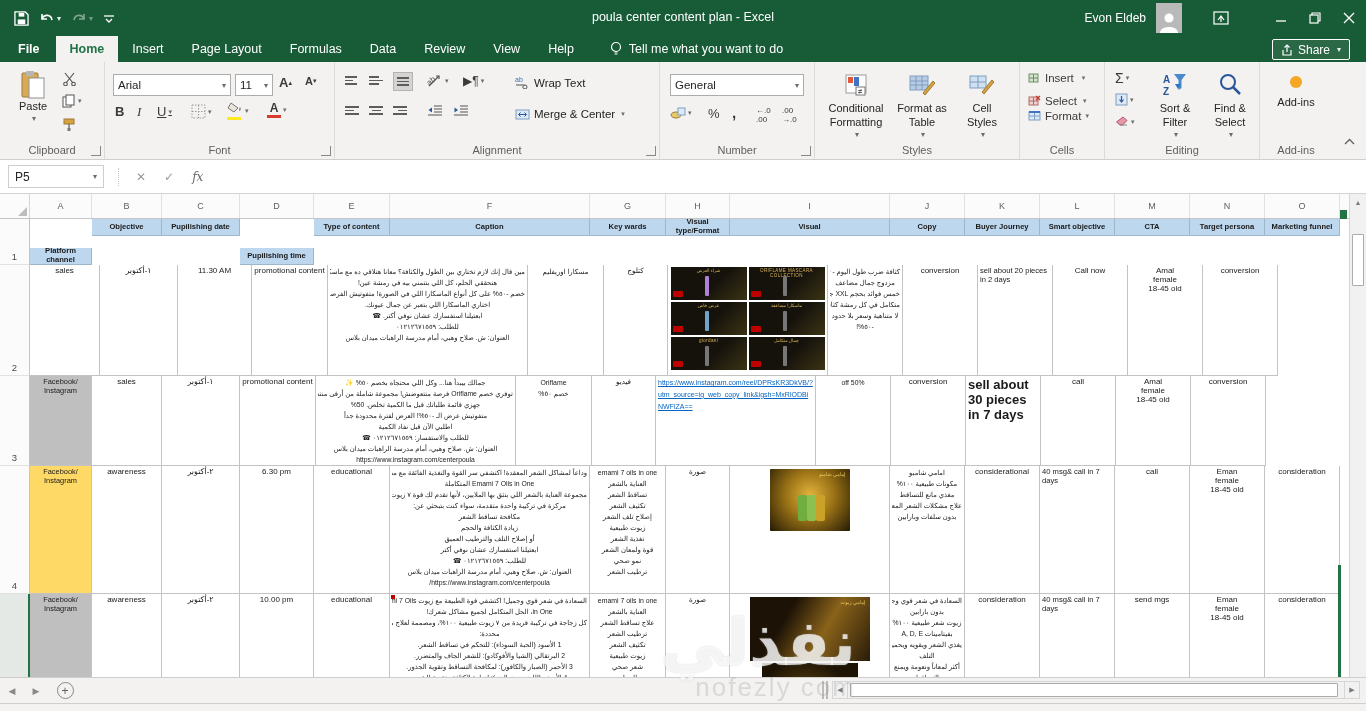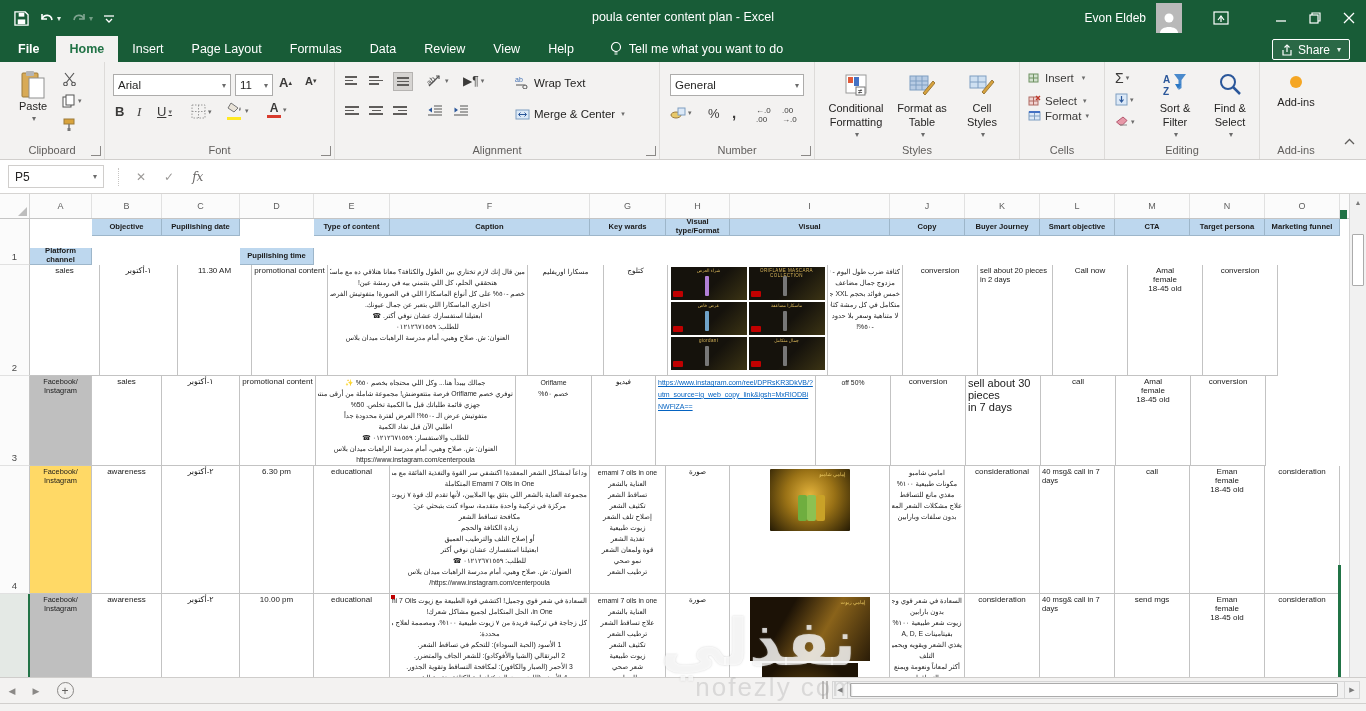--- a/index.html
+++ b/index.html
@@ -675,21 +675,21 @@
         <div>خصم ٥٠%</div>
       </div>
       <div class="cell" dir="rtl" style="width: 64px; height: 90px; font-size: 7.2px;">فيديو</div>
       <div class="cell" style="width: 160px; height: 90px;">
         <div class="lnk">https://www.instagram.com/reel/DPRsKR3DkVB/?utm_source=ig_web_copy_link&amp;igsh=MxRlODBiNWFlZA==</div>
       </div>
       <div class="cell cap" style="width: 75px; height: 90px;">
         <div class="ln">50% off</div>
       </div>
       <div class="cell" style="width: 75px; height: 90px;">conversion</div>
-      <div class="cell leftal" style="width: 75px; height: 90px; font-size: 11px;">
+      <div class="cell leftal" style="width: 75px; height: 90px; font-size: 13px; font-weight: bold;">
         <div class="ln">sell about 30 pieces</div>
         <div class="ln">in 7 days</div>
       </div>
       <div class="cell" style="width: 75px; height: 90px;">call</div>
       <div class="cell" style="width: 75px; height: 90px;">
         <div class="ln">Amal</div>
         <div class="ln">female</div>
         <div class="ln">18-45 old</div>
       </div>
       <div class="cell" style="width: 75px; height: 90px;">conversion</div>

